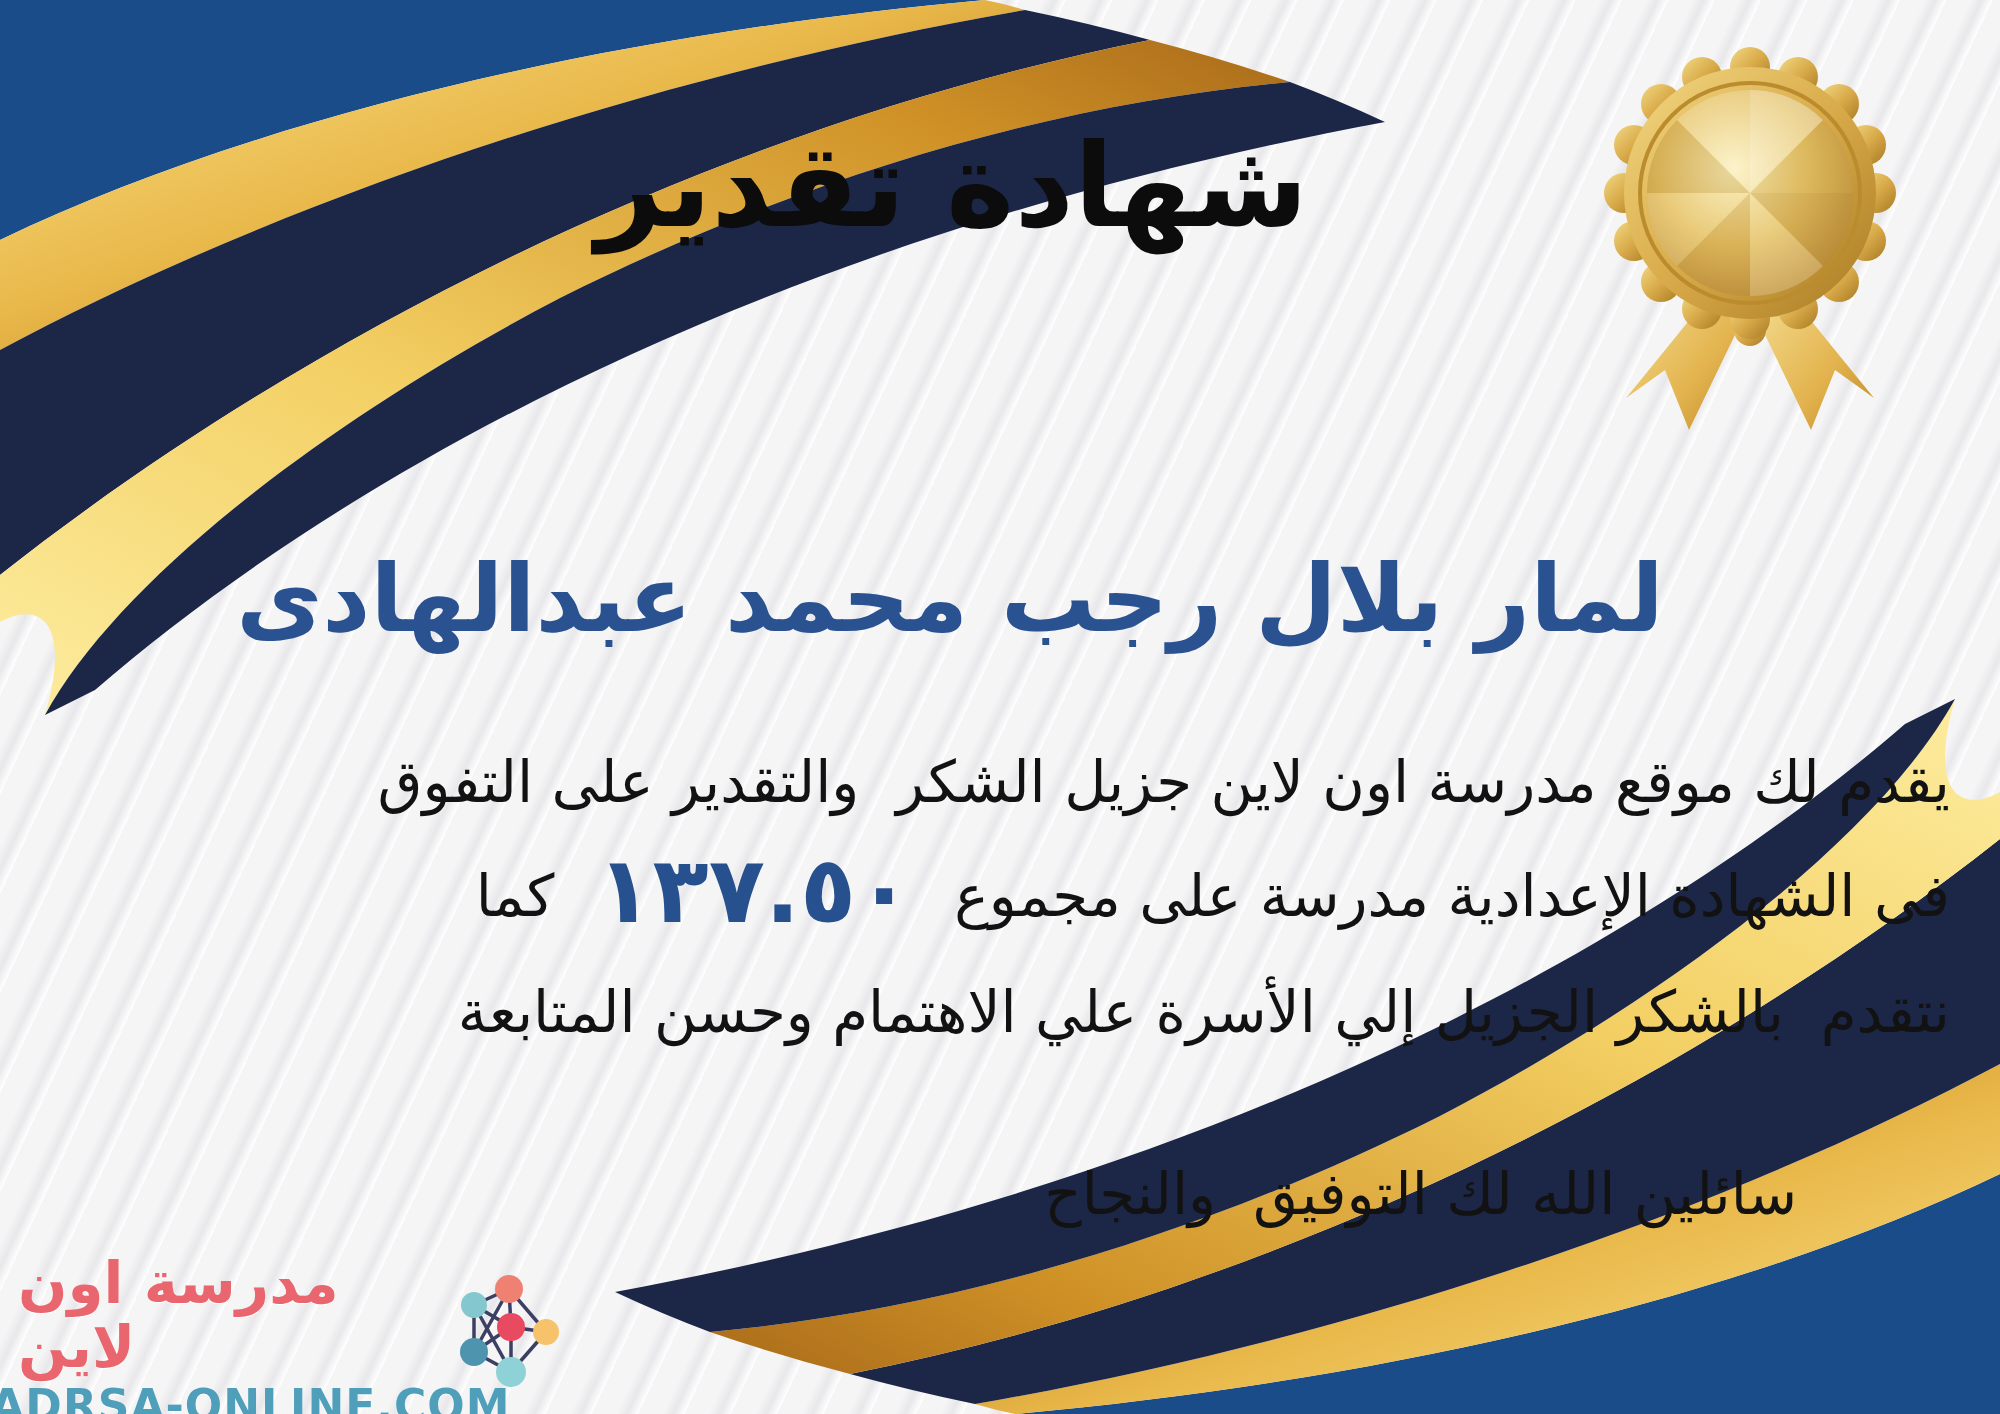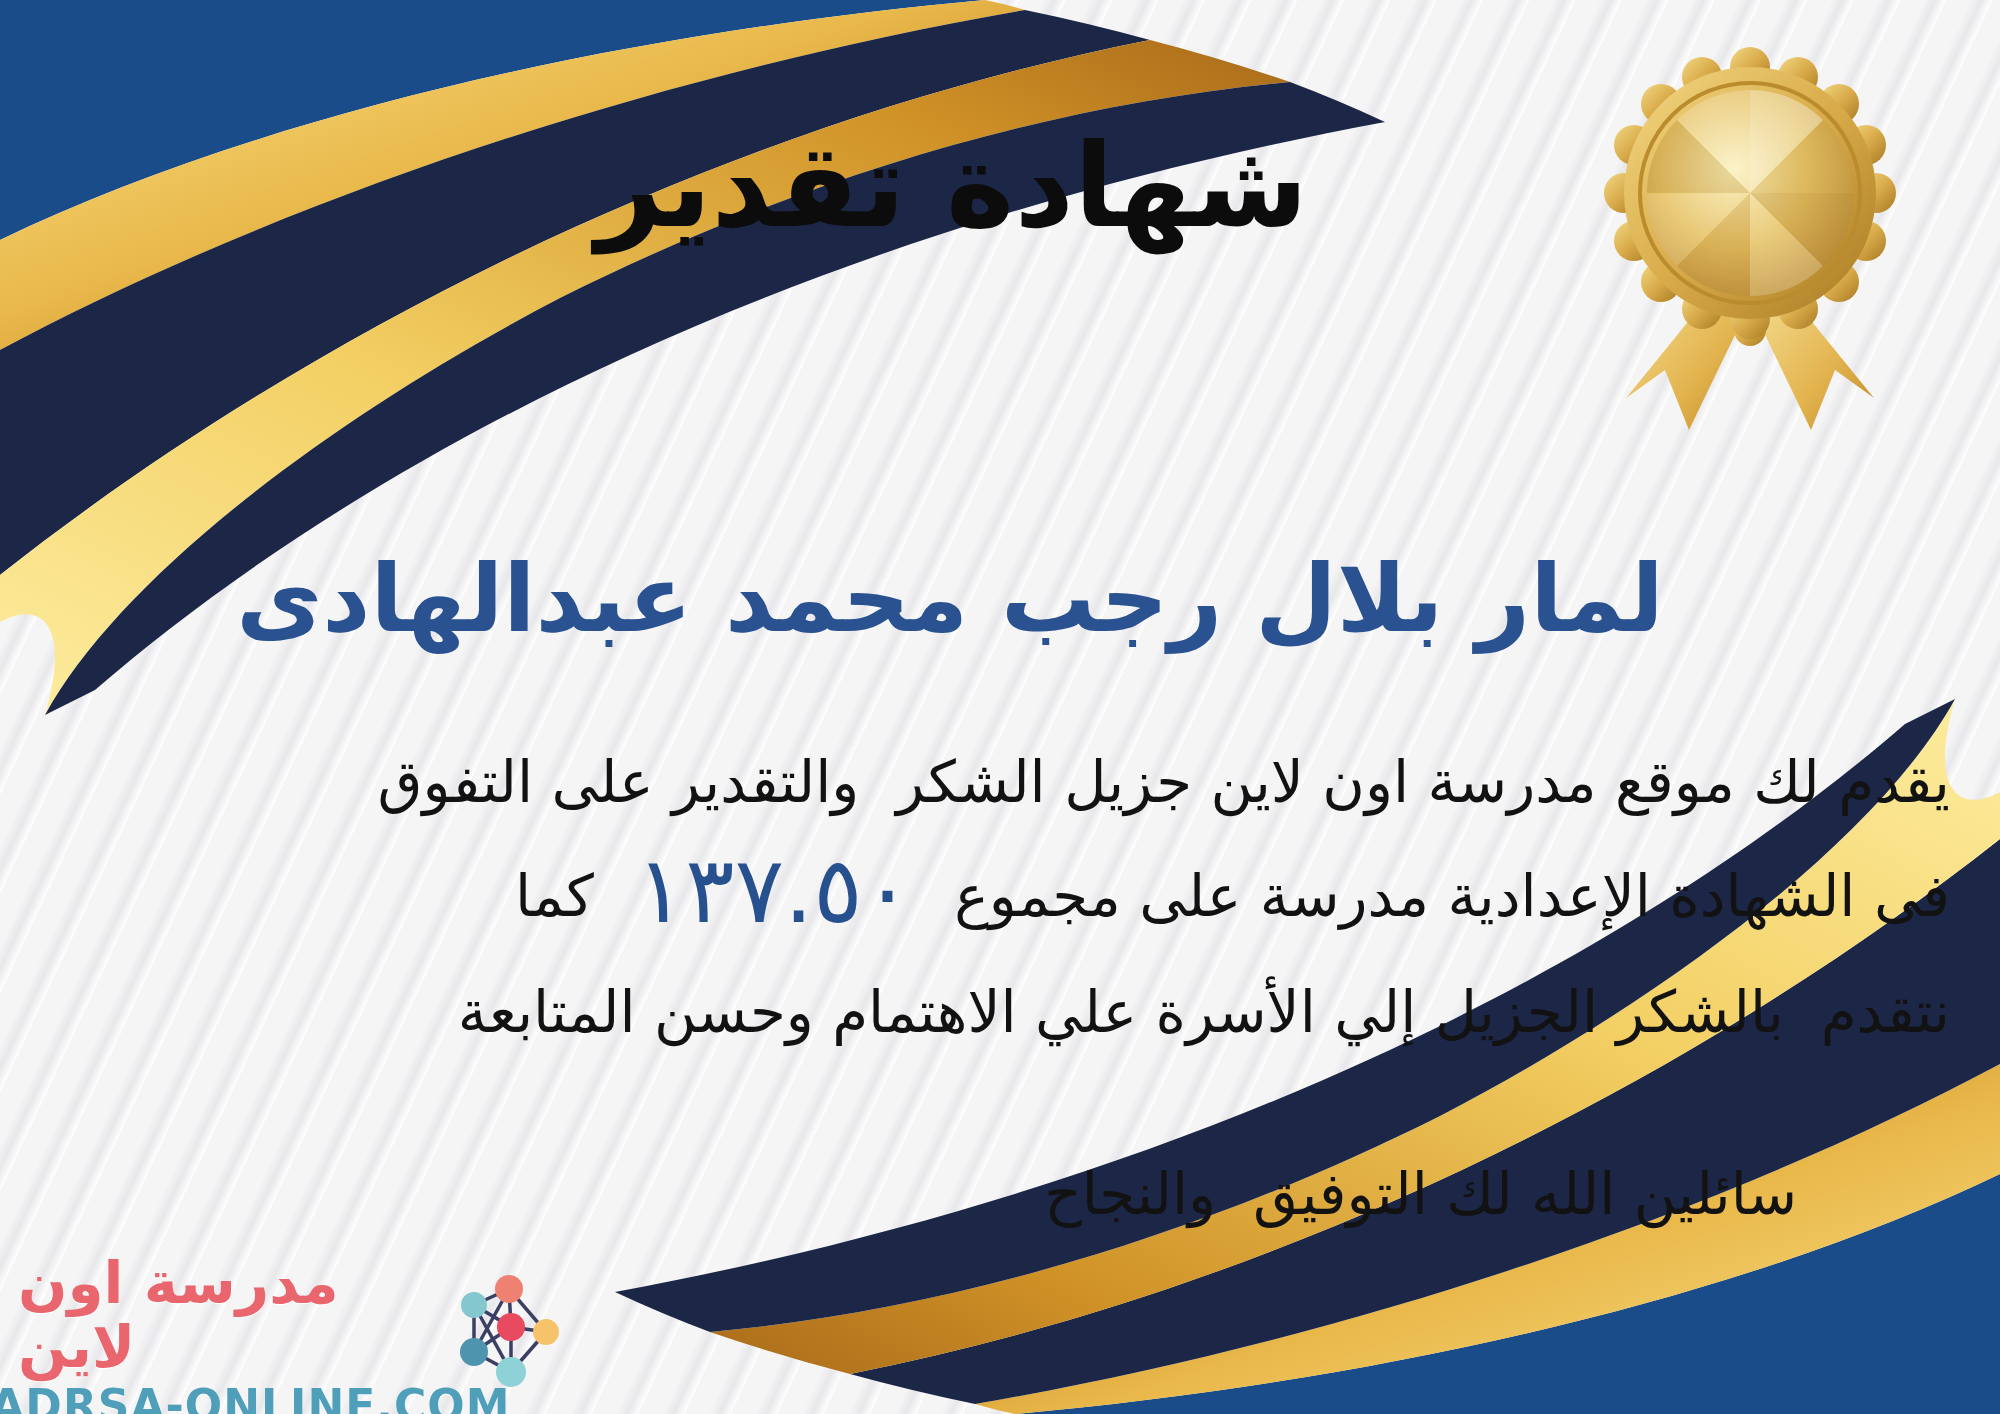--- a/index.html
+++ b/index.html
@@ -25,21 +25,21 @@
   }
   .body-line{
     left:50px;width:1900px;height:112px;
     font-size:58px;font-weight:500;color:#121212;line-height:108px;text-align:right;
   }
   .line1{top:728px;}
   .line2{top:842px;}
   .line3{top:958px;}
   .closing{top:1140px;left:0;width:1780px;padding-left:17px;}
   .score{
-    font-size:92px;font-weight:400;color:#27508e;
+    font-size:92px;font-weight:700;color:#27508e;
     margin:0 42px;vertical-align:-6px;line-height:0;
   }
   .logo{
     position:absolute;left:18px;top:1252px;
     display:flex;align-items:center;gap:16px;
   }
   .logo-text{display:flex;flex-direction:column;align-items:center;width:420px;}
   .logo-ar{
     direction:rtl;font-size:58px;font-weight:700;color:#e9666e;
     width:100%;text-align:left;line-height:1.1;

